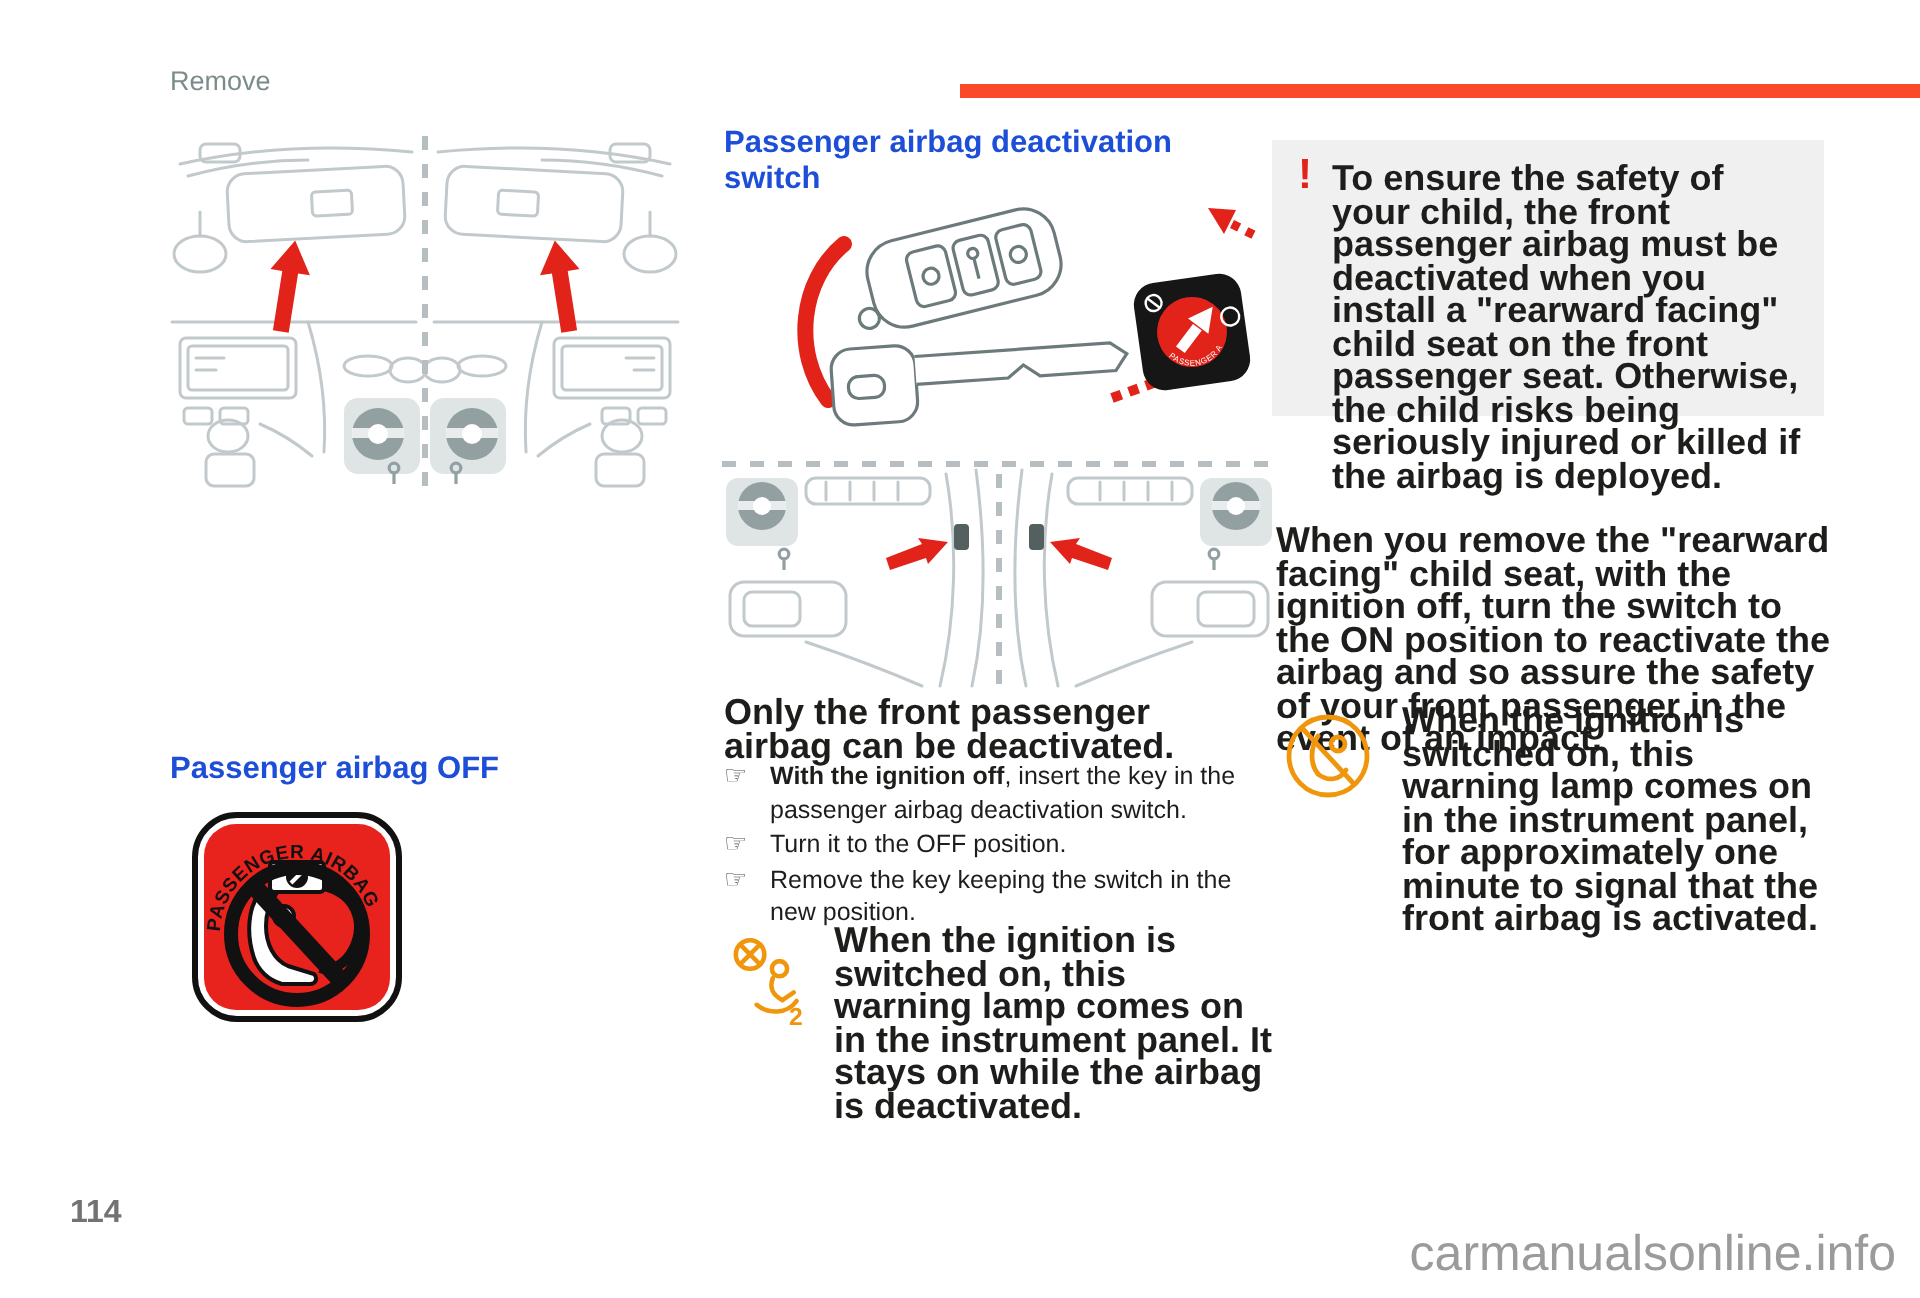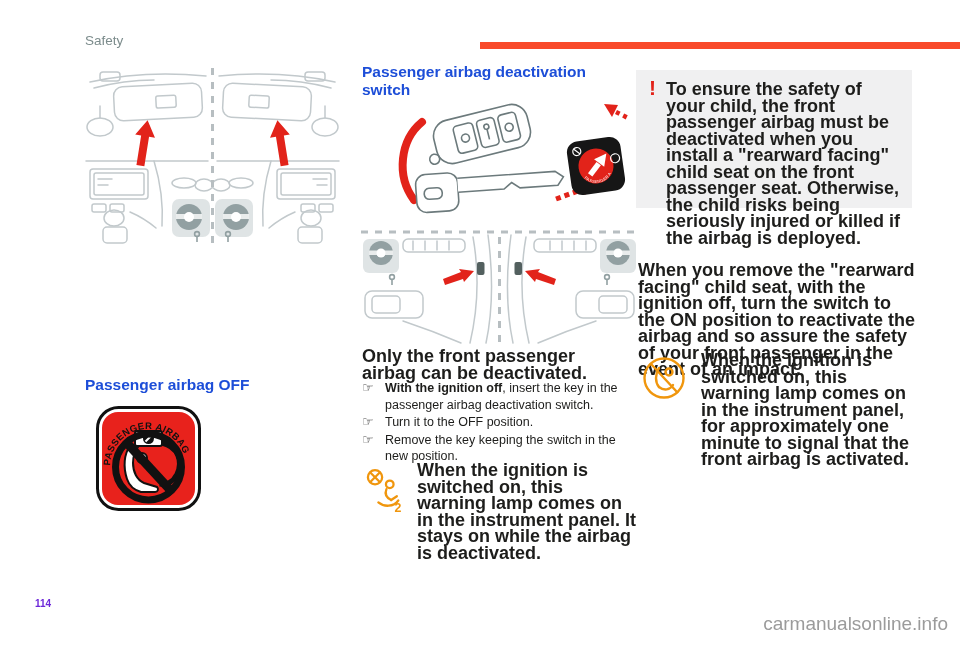--- a/index.html
+++ b/index.html
@@ -32,36 +32,36 @@
   .col2-lamp .lamp-text{margin-left:13px;width:219px;}
   
   .warning-box{left:636px;top:70px;width:276px;height:138px;background:#f0f0f1;box-sizing:border-box;padding:11px 8px 0 30px;}
   .warning-box .bang{position:absolute;left:13px;top:7px;color:#e2231a;font-size:21px;font-weight:bold;line-height:22px;}
   .col3-heading{left:638px;top:220px;width:262px;}
   .col3-para{left:638px;top:262px;width:279px;}
   .col3-lamp{left:640px;top:352px;width:276px;display:flex;align-items:flex-start;}
   .col3-lamp .lamp-art{width:48px;flex:0 0 48px;margin-top:2px;}
   .col3-lamp .lamp-text{margin-left:13px;width:214px;}
   
-  .page-num{left:35px;top:598px;font-size:10px;font-weight:bold;color:#6d28d9;}
-  .watermark{right:12px;top:613px;font-size:19px;color:#9b9b9b;}
+  .page-num{left:35px;top:598px;font-size:16px;font-weight:bold;color:#737373;}
+  .watermark{right:12px;top:613px;font-size:25px;color:#9b9b9b;}
   
   svg{display:block;}
   .art{stroke:#c2c9cc;stroke-width:1.5;fill:none;stroke-linecap:round;stroke-linejoin:round;}
   .art-dk{stroke:#6c7a7c;stroke-width:1.6;fill:none;}
   .dashline{stroke:#b7bec1;stroke-width:3;fill:none;stroke-dasharray:7 7;}
   .red-fill{fill:#e2231a;}
   .orange-art{stroke:#f0960d;fill:none;stroke-width:2.4;stroke-linecap:round;stroke-linejoin:round;}
 </style>
 </head>
 <body>
 
 <div class="page">
 
-  <div class="abs safety-label muted">Safety</div>
+  <div class="abs safety-label muted">Remove</div>
   <div class="abs accent-bar"></div>
 
   <div class="abs illus-visor">
     <svg viewBox="0 0 257 179" width="257" height="179">
       <g id="visor-half" class="art">
         <path d="M6 16 Q60 4 122 10"></path>
         <path d="M10 22 Q40 14 70 14"></path>
         <rect x="16" y="6" width="20" height="9" rx="3"></rect>
         <g transform="rotate(-3 74 36)">
           <rect x="30" y="19" width="88" height="34" rx="9"></rect>

